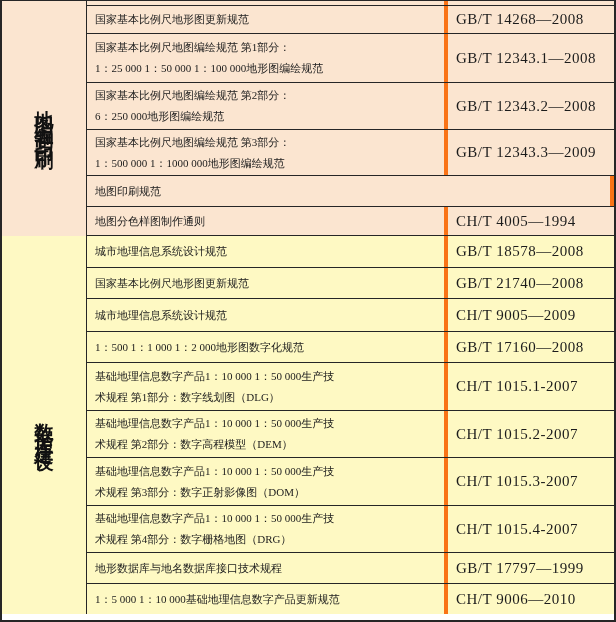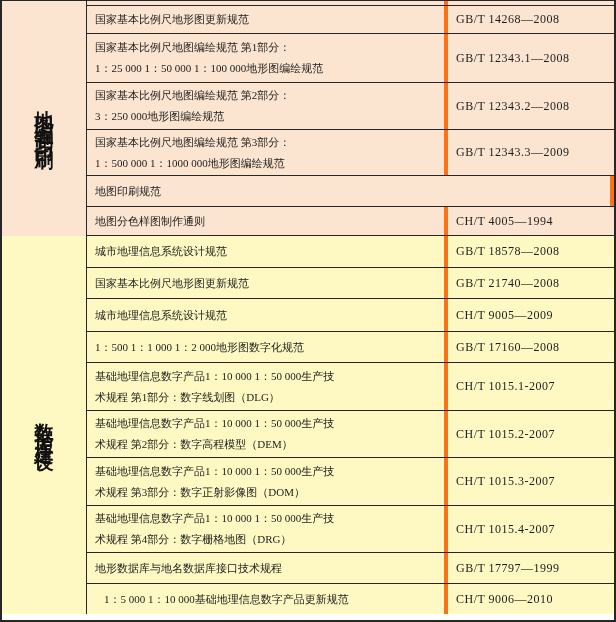--- a/index.html
+++ b/index.html
@@ -30,37 +30,37 @@
     font-weight:700; font-size:19px; letter-spacing:7px;
     color:#111111;
   }
   .rows { flex:1; display:flex; flex-direction:column; min-width:0; }
   .row {
     box-sizing:border-box;
     display:flex;
     border-bottom:1px solid #262626;
     overflow:hidden;
   }
-  .section-white .row:last-child { border-bottom:none;margin-left:9px; }
+  .section-white .row:last-child { border-bottom:none; }
   .sliver { height:5px; }
   .name-cell {
     box-sizing:border-box;
     flex:1; min-width:0;
     border-right:4px solid #f97316;
     display:flex; align-items:center;
     padding:2px 4px 2px 8px;
     font-size:11px; line-height:21px;
     white-space:pre-line;
   }
   .code-cell {
     box-sizing:border-box;
     width:166px; flex:0 0 166px;
     display:flex; align-items:center;
     padding:2px 2px 2px 8px;
-    font-size:12px; letter-spacing:0.5px;
+    font-size:15px; letter-spacing:0.5px;
     white-space:nowrap;
     font-family:Liberation Serif, serif;
   }
   
   .rh28{height:28px} .rh29{height:29px} .rh30{height:30px} .rh31{height:31px}
   .rh32{height:32px} .rh33{height:33px} .rh46{height:46px} .rh47{height:47px}
   .rh48{height:48px} .rh49{height:49px}
 </style>
 </head>
 <body>
@@ -80,21 +80,21 @@
         <div class="name-cell">国家基本比例尺地形图更新规范</div>
         <div class="code-cell">GB/T 14268—2008</div>
       </div>
       <div class="row rh49">
         <div class="name-cell">国家基本比例尺地图编绘规范 第1部分：
 1：25 000 1：50 000 1：100 000地形图编绘规范</div>
         <div class="code-cell">GB/T 12343.1—2008</div>
       </div>
       <div class="row rh47">
         <div class="name-cell">国家基本比例尺地图编绘规范 第2部分：
-3：250 000地形图编绘规范</div>
+6：250 000地形图编绘规范</div>
         <div class="code-cell">GB/T 12343.2—2008</div>
       </div>
       <div class="row rh46">
         <div class="name-cell">国家基本比例尺地图编绘规范 第3部分：
 1：500 000 1：1000 000地形图编绘规范</div>
         <div class="code-cell">GB/T 12343.3—2009</div>
       </div>
       <div class="row rh31">
         <div class="name-cell">地图印刷规范</div>
       </div>

